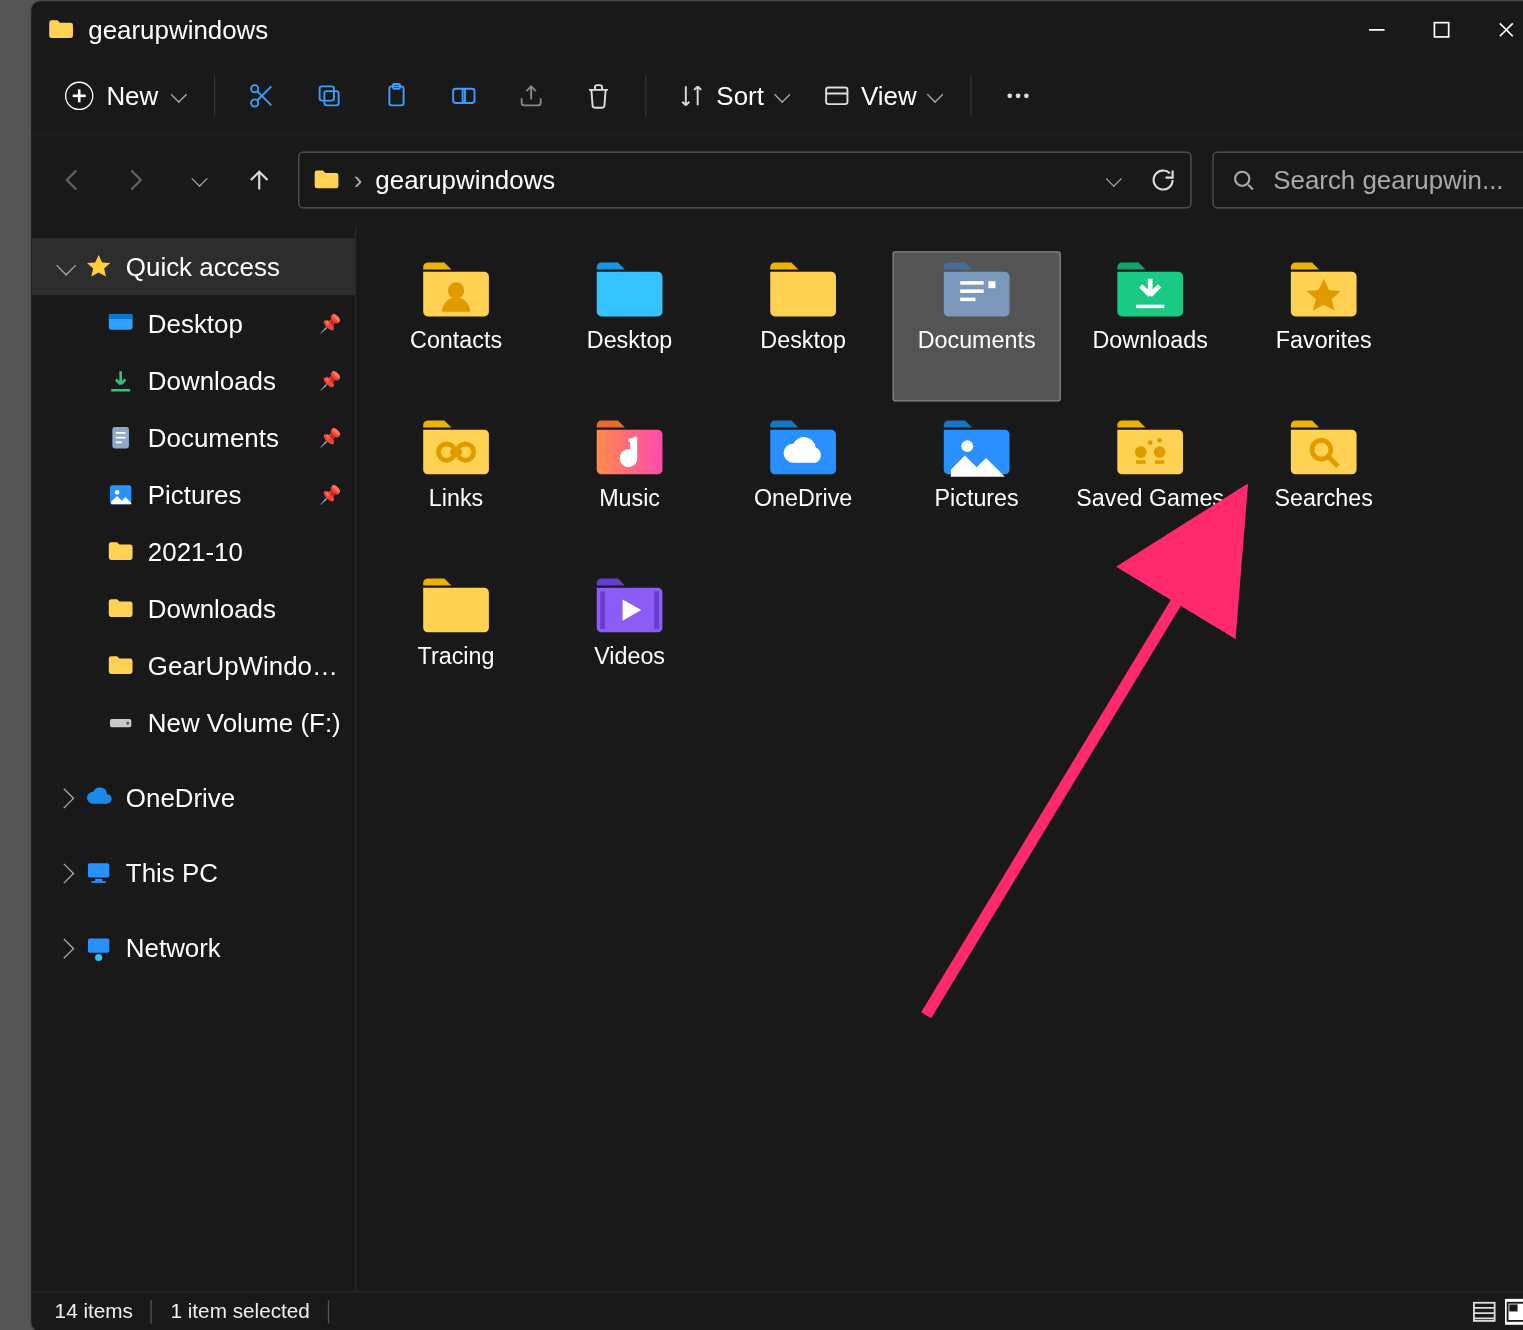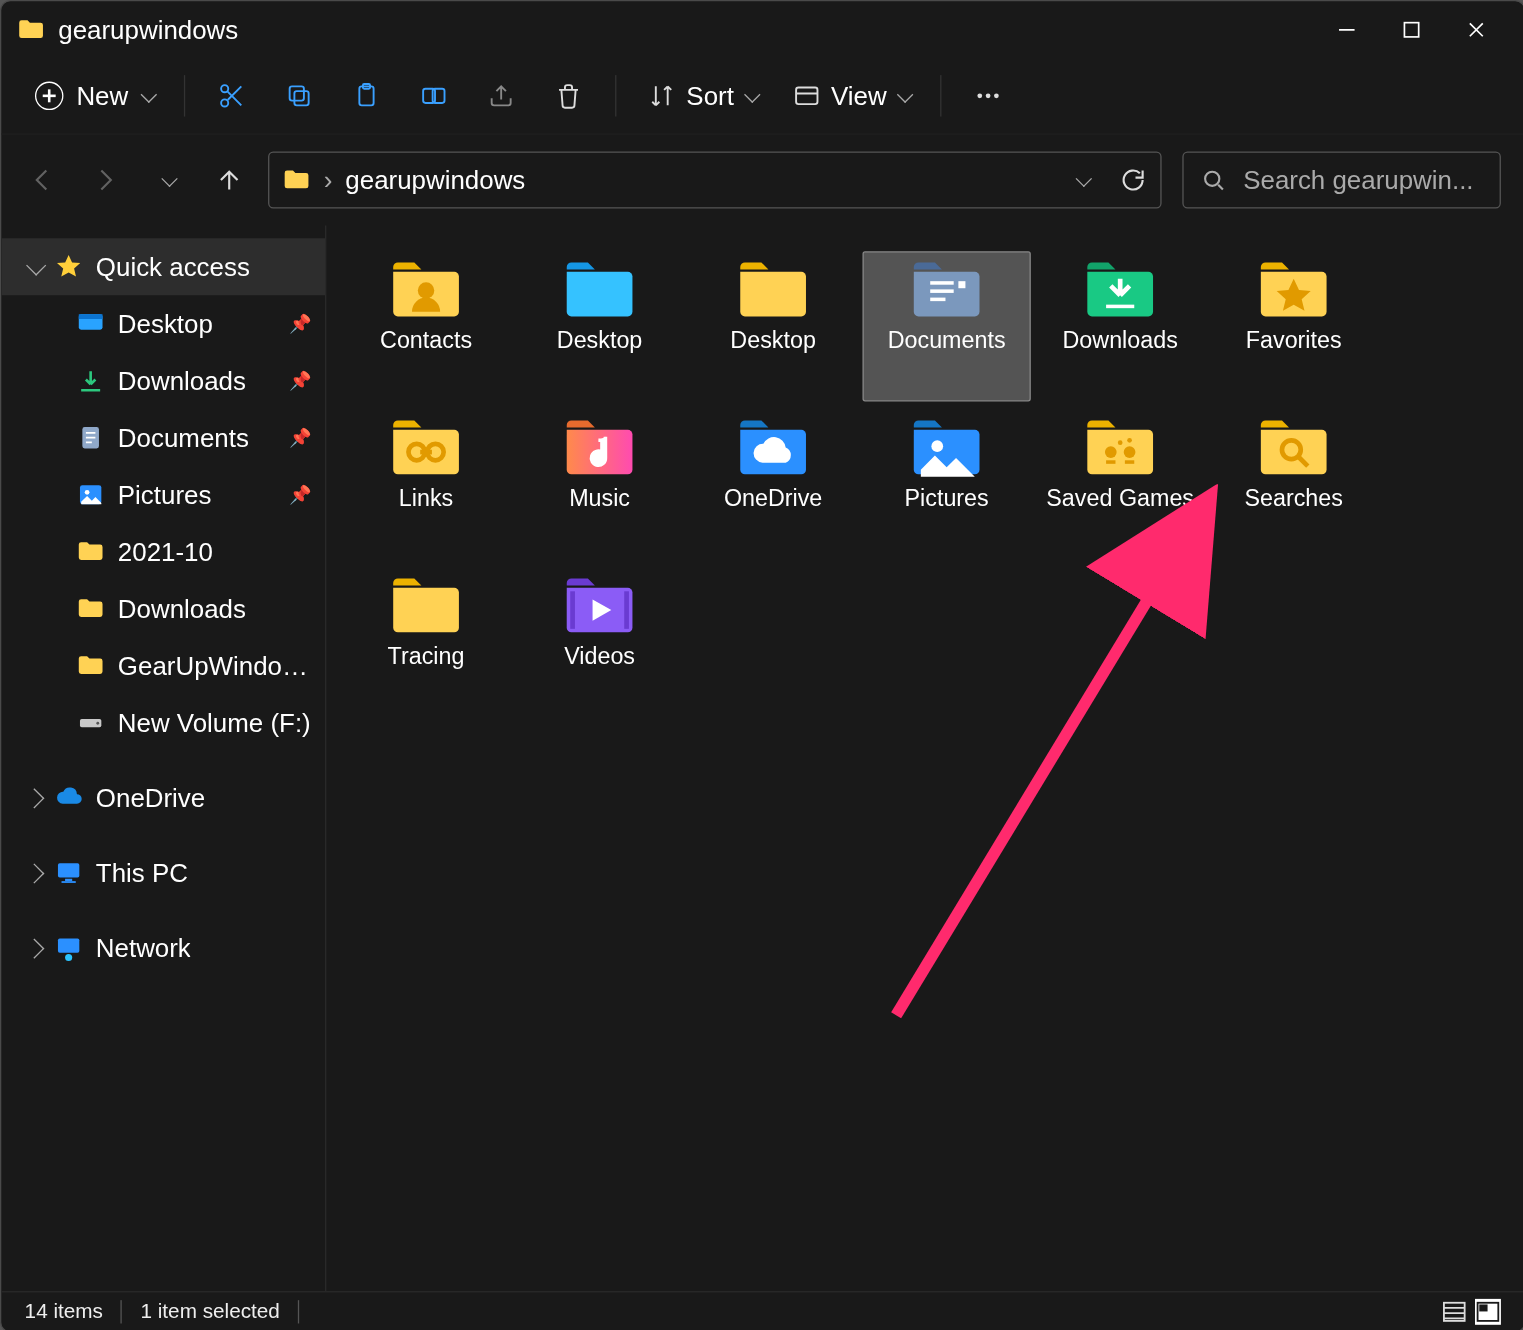--- a/index.html
+++ b/index.html
@@ -5,20 +5,21 @@
 html,body{margin:0;padding:0;height:100%;}
 body{
   font-family:"Segoe UI",sans-serif;font-size:20px;
   display:flex;align-items:center;justify-content:center;
   background:#555;
 }
 .window-wrap{
   width:1523px;height:1330px;overflow:hidden;
   transform-origin:top left;
   position:relative;
+  margin-left:30px;
 }
 .window{
   width:1176px;height:1027px;
   background:#191919;color:#fff;
   display:flex;flex-direction:column;
   border-radius:8px;overflow:hidden;
   border:1px solid #4a4a4a;
   transform:scale(1.295);transform-origin:top left;
 }
 .title-bar{

